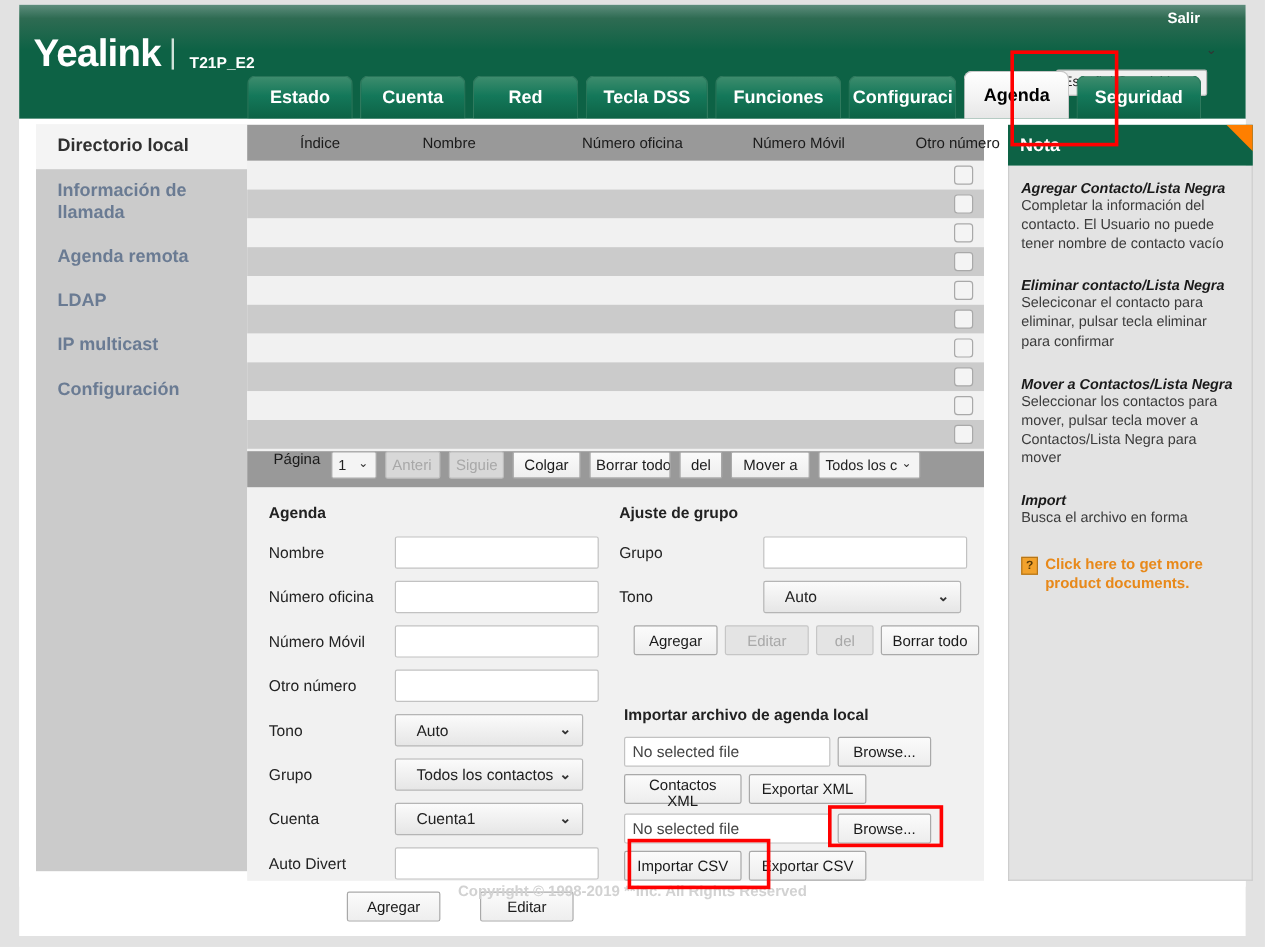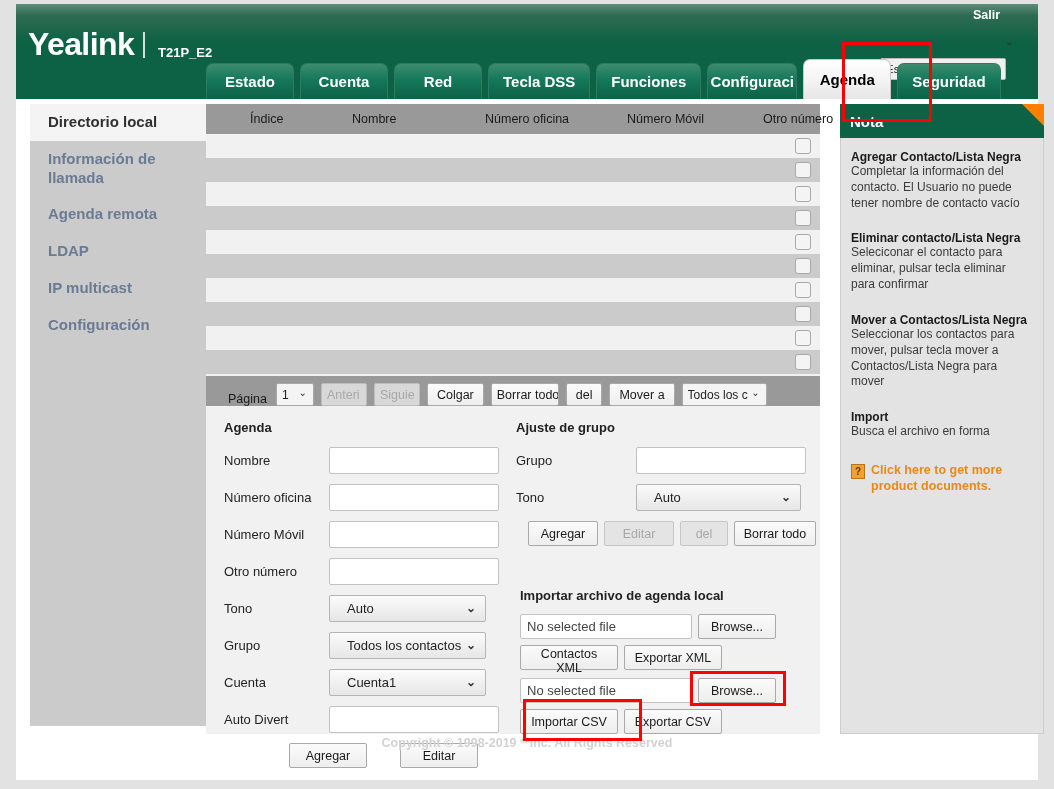--- a/index.html
+++ b/index.html
@@ -181,21 +181,21 @@
   .trow {
     display: flex; align-items: center;
     height: 24px;
   }
   .trow.odd  { background: #f1f1f1; }
   .trow.even { background: #cbcbcb; }
   .trow .chk-cell { margin-left: auto; margin-right: 9px; }
 
   
   #pagebar {
-    display: flex; align-items: flex-end;
+    display: flex; align-items: flex-start;
     height: 30px;
     background: #999999;
     padding-left: 22px;
     gap: 7px;
     margin-top: 2px;
   }
   #pagebar .lbl { font-size: 12.5px; color: #1a1a1a; margin-right: 2px; }
   .pg-select {
     width: 38px; height: 23px;
     font-size: 12px; color: #222;
@@ -356,21 +356,21 @@
     border-top: 22px solid #ff7f00;
     border-left: 22px solid transparent;
   }
   #note-bd {
     background: #e3e3e3;
     border: 1px solid #cdcdcd;
     border-top: none;
     padding: 12px 10px 10px 10px;
     height: 596px;
   }
-  .note-h { font-size: 12px; font-weight: bold; color: #1a1a1a; }
+  .note-h { font-size: 12px; font-weight: bold; color: #1a1a1a; font-style: italic; }
   .note-p { font-size: 12px; color: #3b3b3b; line-height: 1.32; margin-bottom: 20px; }
   .help-row { display: flex; align-items: flex-start; gap: 6px; margin-top: 22px; }
   .help-icon {
     width: 14px; height: 15px;
     background: #f2a22c;
     border: 1px solid #b5761a;
     color: #5a3a06;
     font-size: 10px; font-weight: bold;
     display: flex; align-items: center; justify-content: center;
     flex: none;

